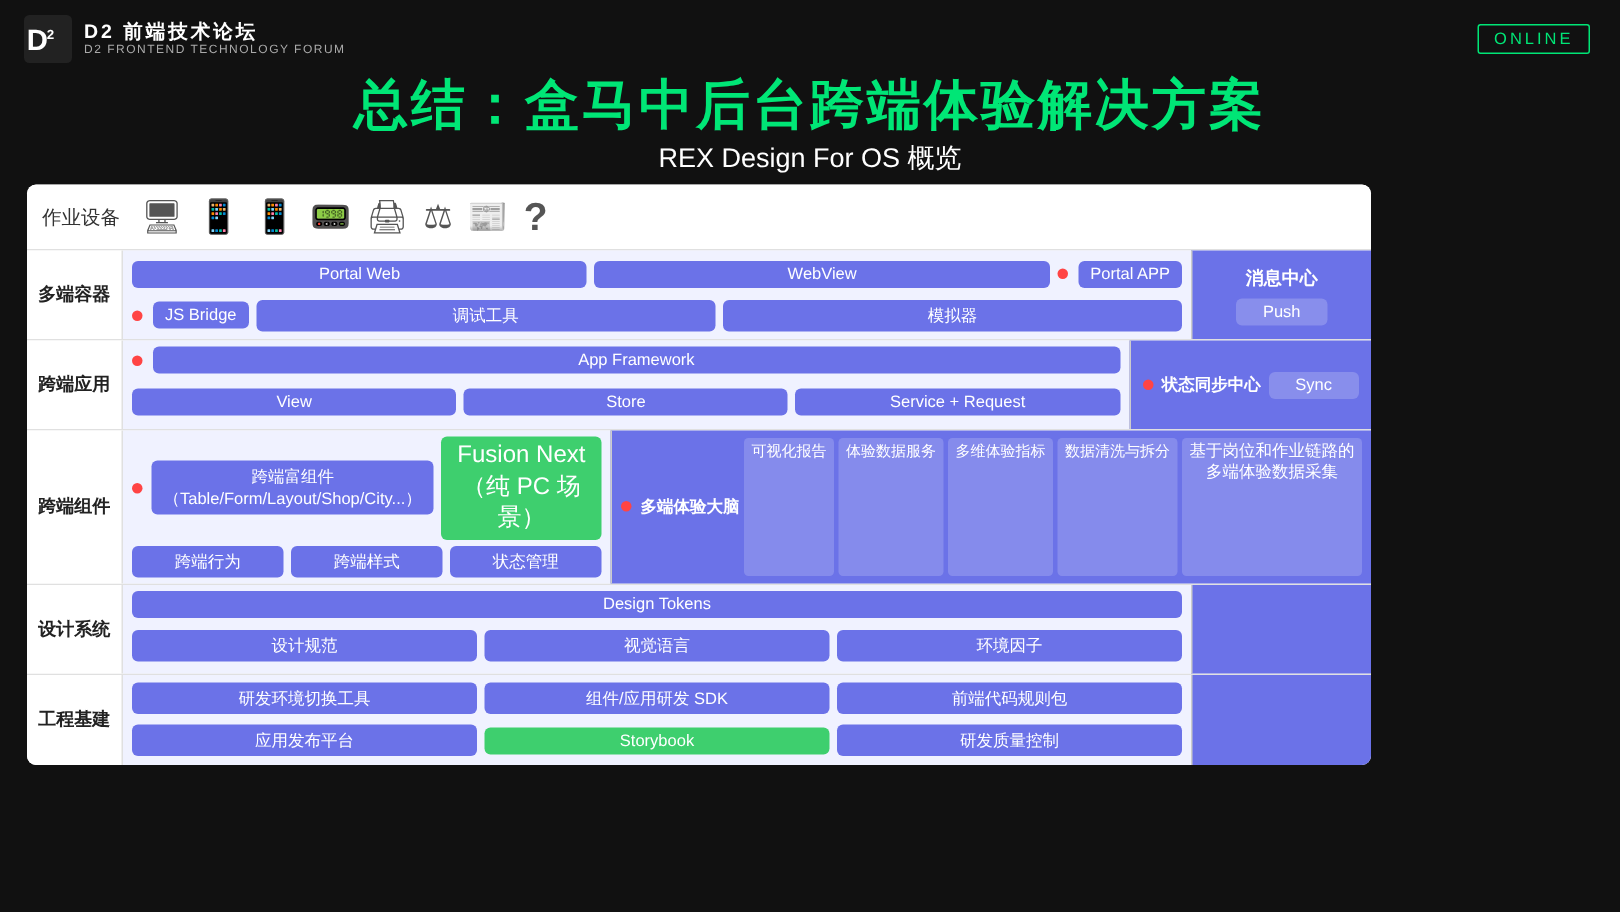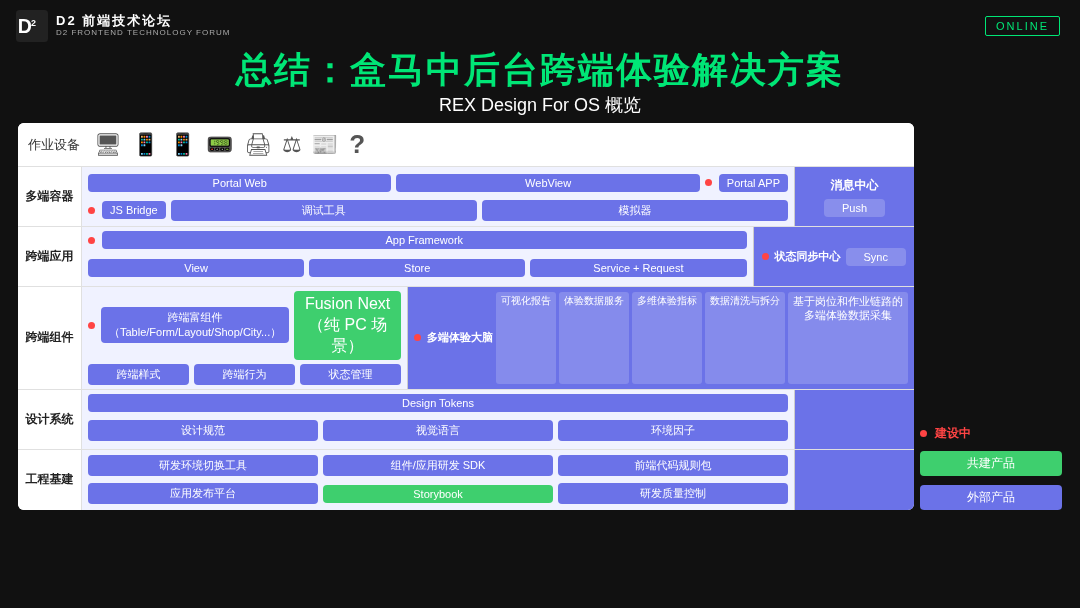--- a/index.html
+++ b/index.html
@@ -333,22 +333,22 @@
         <div class="row-label">跨端组件</div>
         <div class="row-content">
           <div style="display:flex;gap:5px;align-items:center;">
             <div style="display:flex;align-items:center;gap:3px;flex:1;">
               <span class="dot-red"></span>
               <div class="chip" style="flex:1;">跨端富组件（Table/Form/Layout/Shop/City...）</div>
             </div>
             <div class="fusion-chip">Fusion Next<br>（纯 PC 场景）</div>
           </div>
           <div class="row-cols">
+            <div class="chip">跨端行为</div>
             <div class="chip">跨端样式</div>
-            <div class="chip">跨端行为</div>
             <div class="chip">状态管理</div>
           </div>
         </div>
         <div style="min-width:120px;background:#6b72e8;display:flex;padding:5px 6px;gap:3px;border-left:1px solid #ccc;">
           <div style="display:flex;align-items:center;gap:3px;">
             <span class="dot-red"></span>
             <span style="color:#fff;font-size:11px;font-weight:bold;">多端体验大脑</span>
           </div>
           <div style="background:rgba(255,255,255,0.18);color:#fff;border-radius:3px;padding:2px 5px;font-size:10px;text-align:center;">可视化报告</div>
           <div style="background:rgba(255,255,255,0.18);color:#fff;border-radius:3px;padding:2px 5px;font-size:10px;text-align:center;">体验数据服务</div>
@@ -389,23 +389,15 @@
         </div>
         <div style="min-width:120px;background:#6b72e8;border-left:1px solid #ccc;"></div>
       </div>
 
     </div>
 
     <div class="right-panel">
 
       <div style="height:38px;"></div>
 
-      <div style="flex:1;display:flex;flex-direction:column;justify-content:flex-end;gap:6px;padding-top:4px;">
-        <div style="display:flex;align-items:center;gap:5px;">
-          <span class="dot-red"></span>
-          <span style="color:#f44;font-size:12px;font-weight:bold;">建设中</span>
-        </div>
-        <div class="btn-green">共建产品</div>
-        <div class="btn-blue">外部产品</div>
-      </div>
     </div>
   </div>
 </div>
 
 </body></html>

